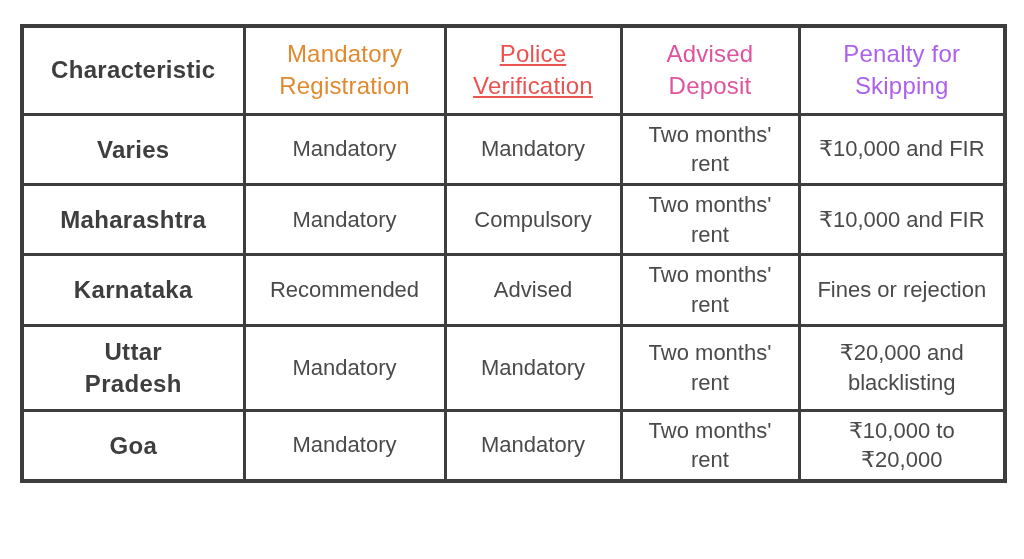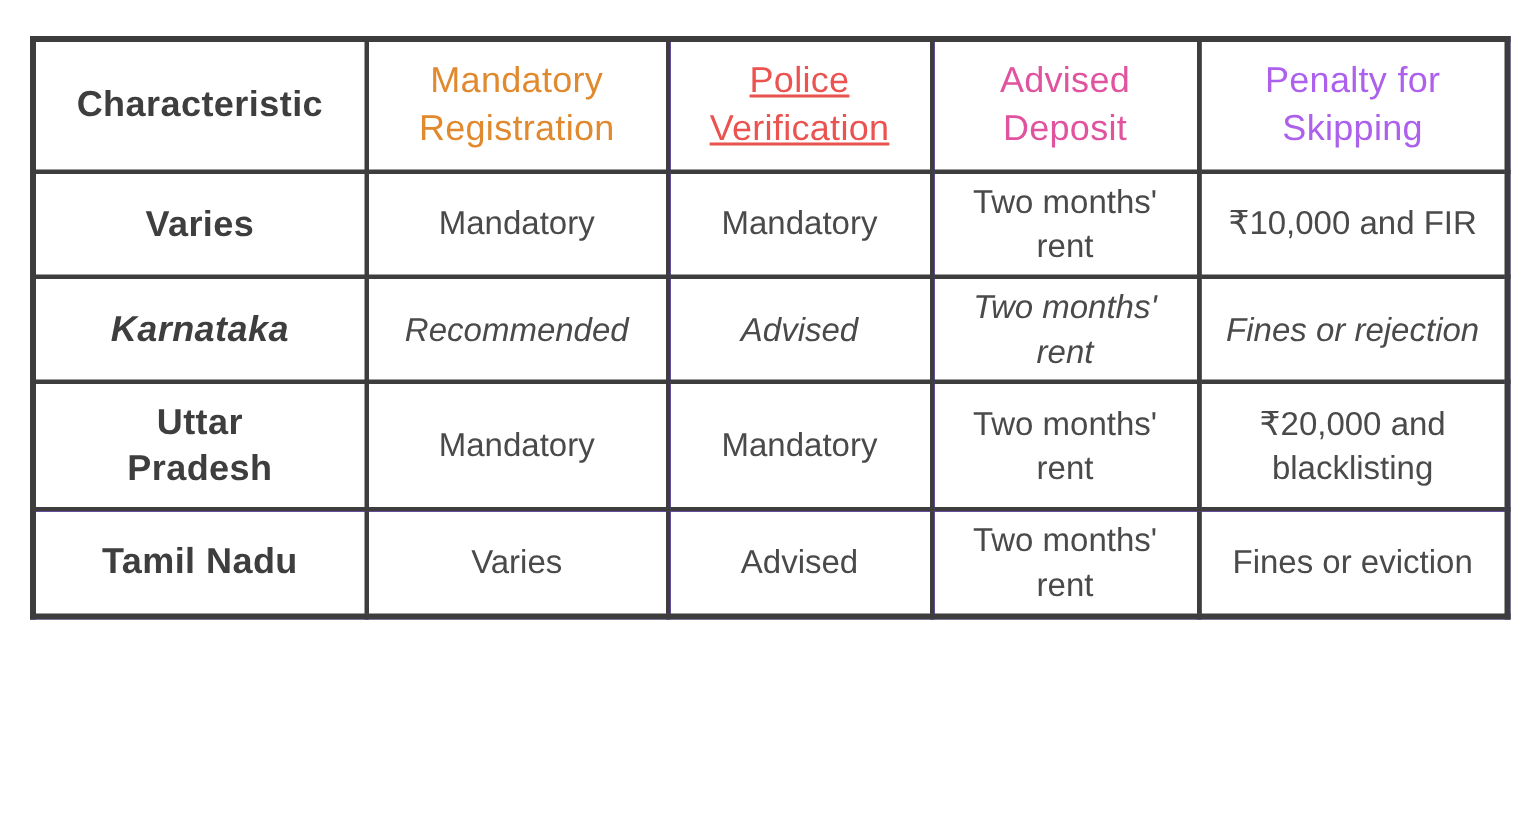--- a/index.html
+++ b/index.html
@@ -19,21 +19,21 @@
   .table-wrap {
     position: absolute;
     left: 20px;
     top: 24px;
   }
   table.rules {
     border-collapse: collapse;
     table-layout: fixed;
     width: 983px;
     border: 4px solid #3d3d3d;
-    background: #8b5cf6;
+    background: #fef9c3;
   }
   table.rules th,
   table.rules td {
     border: 3px solid #3d3d3d;
     text-align: center;
     vertical-align: middle;
     background: #ffffff;
     padding: 4px 8px;
     overflow: hidden;
   }
@@ -45,21 +45,21 @@
     line-height: 1.35;
     letter-spacing: 0.2px;
   }
   th.col-header.first {
     font-weight: 700;
     letter-spacing: 0.3px;
   }
   
   tr.row-delhi       { height: 60px; }
   tr.row-maharashtra { height: 62px; }
-  tr.row-karnataka   { height: 62px; font-style: italic; }
+  tr.row-karnataka   { height: 62px; }
   tr.row-up          { height: 85px; }
   tr.row-goa         { height: 64px; }
   tr.row-tn          { height: 63px; }
   td.state-cell {
     font-size: 24px;
     font-weight: 700;
     color: #3e3e3e;
     letter-spacing: 0.3px;
     line-height: 1.3;
     white-space: pre-line;
@@ -93,38 +93,45 @@
         </tr>
       </thead>
       <tbody>
         <tr class="row-delhi">
           <td class="state-cell">Varies</td>
           <td class="value-cell">Mandatory</td>
           <td class="value-cell">Mandatory</td>
           <td class="value-cell">Two months' rent</td>
           <td class="value-cell">₹10,000 and FIR</td>
         </tr>
+        <tr class="row-maharashtra">
+          <td class="state-cell">Maharashtra</td>
+          <td class="value-cell">Mandatory</td>
+          <td class="value-cell">Compulsory</td>
+          <td class="value-cell">Two months' rent</td>
+          <td class="value-cell">₹10,000 and FIR</td>
+        </tr>
         <tr class="row-karnataka">
           <td class="state-cell">Karnataka</td>
           <td class="value-cell">Recommended</td>
           <td class="value-cell">Advised</td>
           <td class="value-cell">Two months' rent</td>
           <td class="value-cell">Fines or rejection</td>
         </tr>
         <tr class="row-up">
           <td class="state-cell">Uttar
 Pradesh</td>
           <td class="value-cell">Mandatory</td>
           <td class="value-cell">Mandatory</td>
           <td class="value-cell">Two months' rent</td>
           <td class="value-cell">₹20,000 and blacklisting</td>
         </tr>
-        <tr class="row-tn">
-          <td class="state-cell">Tamil Nadu</td>
-          <td class="value-cell">Varies</td>
-          <td class="value-cell">Advised</td>
+        <tr class="row-goa">
+          <td class="state-cell">Goa</td>
+          <td class="value-cell">Mandatory</td>
+          <td class="value-cell">Mandatory</td>
           <td class="value-cell">Two months' rent</td>
-          <td class="value-cell">Fines or eviction</td>
+          <td class="value-cell">₹10,000 to ₹20,000</td>
         </tr>
       </tbody>
     </table>
   </div>
 </div>
 
 </body></html>

